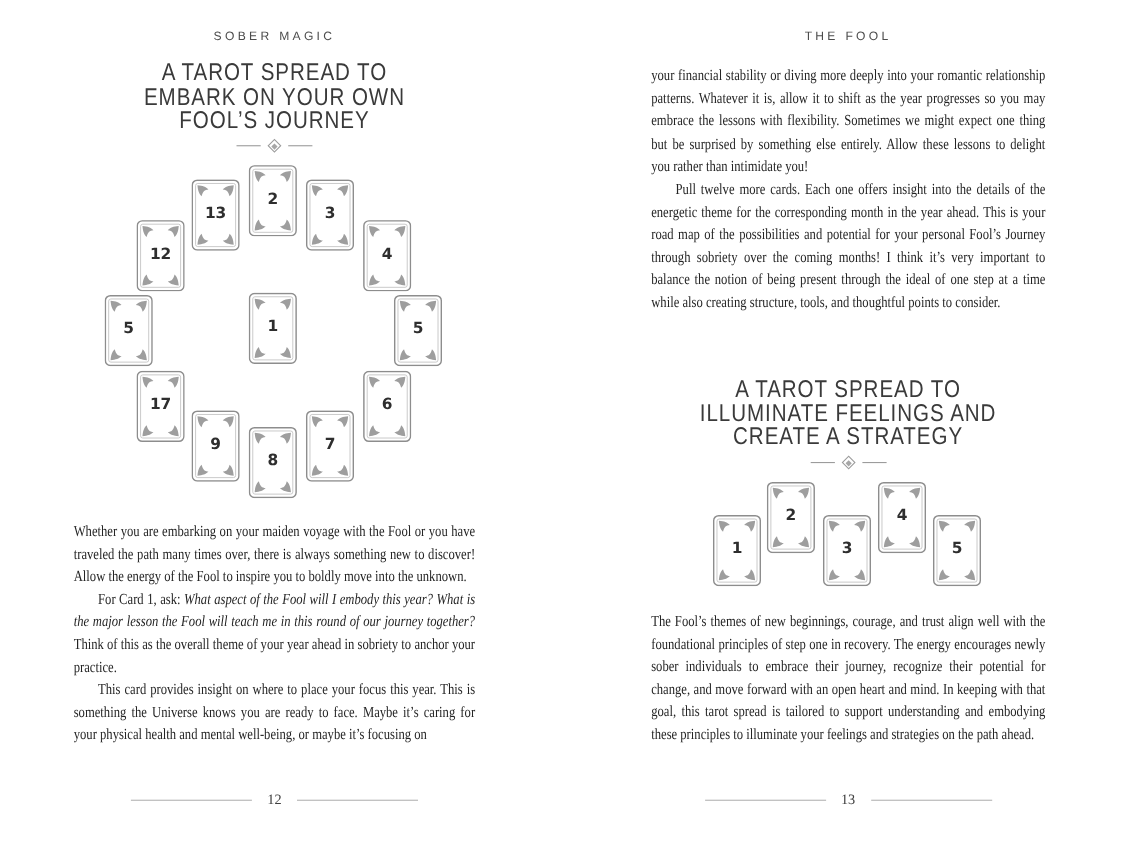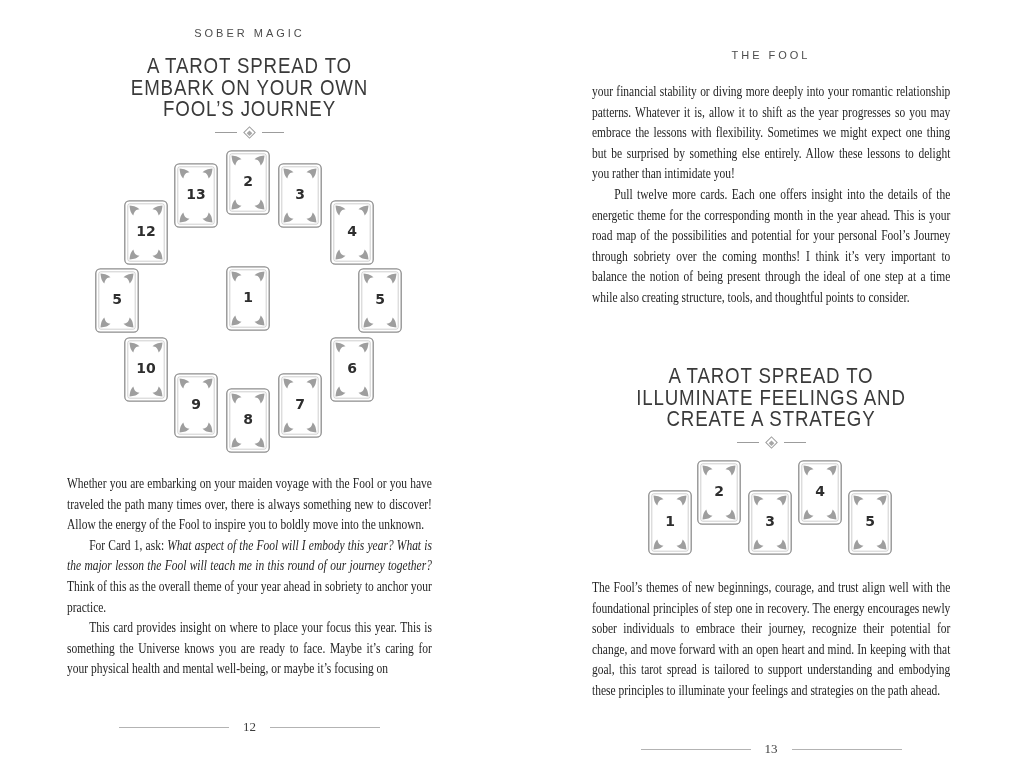--- a/index.html
+++ b/index.html
@@ -2,21 +2,21 @@
 <html><head>
 <meta charset="utf-8">
 <style>
   html,body{margin:0;padding:0;}
   body{
     width:1020px;height:765px;position:relative;background:#ffffff;
     font-family:"Liberation Serif", serif;color:#262626;overflow:hidden;
   }
   .page{position:absolute;top:0;width:510px;height:704px;background:#ffffff;}
   #left-page{left:0;}
-  #right-page{left:510px;margin-top:22px;}
+  #right-page{left:510px;}
 
   .running-head{
     position:absolute;top:27px;text-align:center;
     font-family:"Liberation Sans", sans-serif;font-size:11px;
     letter-spacing:3px;color:#4c4c4c;white-space:nowrap;
   }
   #left-page .running-head{left:67px;width:365px;}
   #right-page .running-head{left:82px;width:358px;}
 
   .title{
@@ -211,21 +211,21 @@
       <svg viewBox="0 0 44 65" preserveAspectRatio="none" aria-hidden="true">
         <rect x="0.8" y="0.8" width="42.4" height="63.4" rx="4.5" fill="#ffffff" stroke="#8d8d8d" stroke-width="1.3"></rect>
         <rect x="3.8" y="3.8" width="36.4" height="57.4" rx="2" fill="none" stroke="#c3c3c3" stroke-width="0.8"></rect>
         <g fill="#9e9e9e">
           <path d="M5.5 5.5 C10.5 6 13 6.8 15.5 9.3 C12 9.6 10.6 10.8 9.3 15.5 C6.8 13 6 10.5 5.5 5.5 Z"></path>
           <path d="M5.5 5.5 C10.5 6 13 6.8 15.5 9.3 C12 9.6 10.6 10.8 9.3 15.5 C6.8 13 6 10.5 5.5 5.5 Z" transform="translate(44 0) scale(-1 1)"></path>
           <path d="M5.5 5.5 C10.5 6 13 6.8 15.5 9.3 C12 9.6 10.6 10.8 9.3 15.5 C6.8 13 6 10.5 5.5 5.5 Z" transform="translate(0 65) scale(1 -1)"></path>
           <path d="M5.5 5.5 C10.5 6 13 6.8 15.5 9.3 C12 9.6 10.6 10.8 9.3 15.5 C6.8 13 6 10.5 5.5 5.5 Z" transform="translate(44 65) scale(-1 -1)"></path>
         </g>
       </svg>
-    <span class="card-num">10</span>
+    <span class="card-num">17</span>
     </div>
   <div class="card" style="left:95px;top:268px">
       <svg viewBox="0 0 44 65" preserveAspectRatio="none" aria-hidden="true">
         <rect x="0.8" y="0.8" width="42.4" height="63.4" rx="4.5" fill="#ffffff" stroke="#8d8d8d" stroke-width="1.3"></rect>
         <rect x="3.8" y="3.8" width="36.4" height="57.4" rx="2" fill="none" stroke="#c3c3c3" stroke-width="0.8"></rect>
         <g fill="#9e9e9e">
           <path d="M5.5 5.5 C10.5 6 13 6.8 15.5 9.3 C12 9.6 10.6 10.8 9.3 15.5 C6.8 13 6 10.5 5.5 5.5 Z"></path>
           <path d="M5.5 5.5 C10.5 6 13 6.8 15.5 9.3 C12 9.6 10.6 10.8 9.3 15.5 C6.8 13 6 10.5 5.5 5.5 Z" transform="translate(44 0) scale(-1 1)"></path>
           <path d="M5.5 5.5 C10.5 6 13 6.8 15.5 9.3 C12 9.6 10.6 10.8 9.3 15.5 C6.8 13 6 10.5 5.5 5.5 Z" transform="translate(0 65) scale(1 -1)"></path>
           <path d="M5.5 5.5 C10.5 6 13 6.8 15.5 9.3 C12 9.6 10.6 10.8 9.3 15.5 C6.8 13 6 10.5 5.5 5.5 Z" transform="translate(44 65) scale(-1 -1)"></path>

